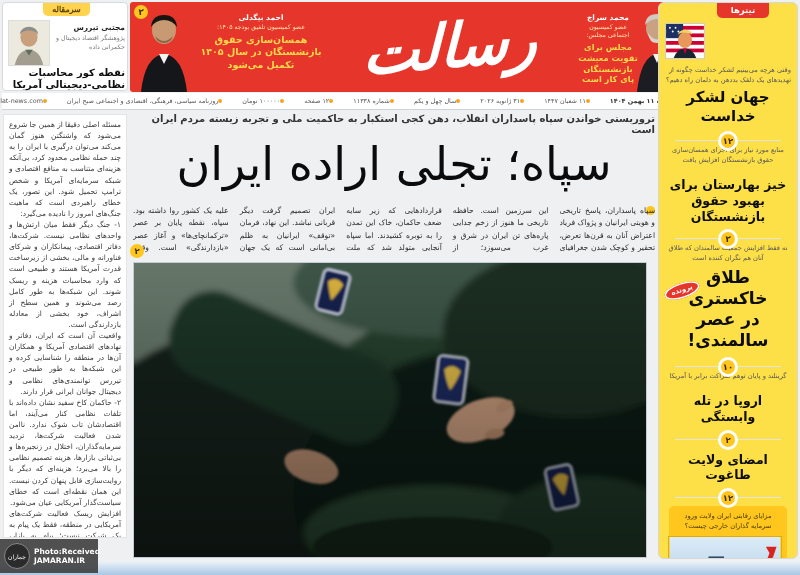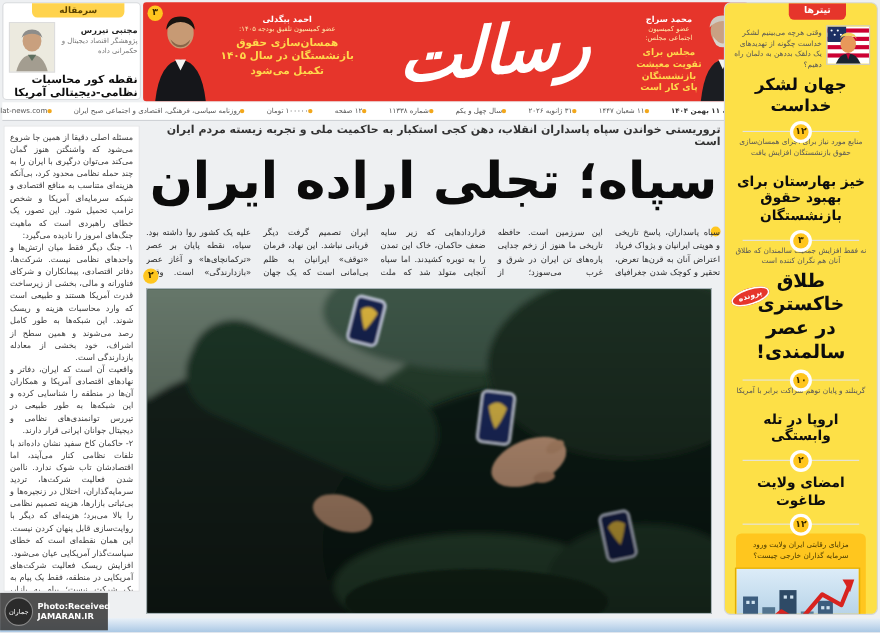--- a/index.html
+++ b/index.html
@@ -4,23 +4,23 @@
 <style>
   * { margin:0; padding:0; box-sizing:border-box; }
   body { background:#dfe2e6; font-family:"DejaVu Sans", sans-serif; }
   #paper { position:relative; width:800px; height:575px; background:#eef0f2;
            direction:rtl; overflow:hidden; margin:0 auto; }
 
   .card { background:#fff; border:1px solid #d8dadd; border-radius:4px; }
 
   
   .ed-card { position:absolute; left:2px; top:2px; width:126px; height:89px; }
-  .ed-tab  { position:absolute; left:26px; top:0; width:84px; height:13px; background:#ffd34d;
+  .ed-tab  { position:absolute; left:40px; top:0; width:47px; height:13px; background:#ffd34d;
              border-radius:0 0 5px 5px; font-size:8px; font-weight:bold; color:#5a4200;
-             text-align:center; line-height:13px; }
+             text-align:center; line-height:13px;font-family:Liberation Serif, serif; }
   .ed-photo{ position:absolute; left:5px; top:17px; width:42px; height:46px;
              border:1px solid #ddd; background:#ecece7; }
   .ed-author{ position:absolute; left:49px; top:20px; width:73px; text-align:right; }
   .ed-author .nm { font-size:7.5px; font-weight:bold; color:#222; }
   .ed-author .rl { font-size:6.3px; color:#777; line-height:1.35; margin-top:2px; }
   .ed-headline{ position:absolute; left:4px; top:64px; width:118px; font-size:10px;
              font-weight:bold; color:#0e0e0e; text-align:right; line-height:1.15; }
   .ed-body { position:absolute; left:3px; top:114px; width:124px; height:424px;
              overflow:hidden; font-size:7.4px; line-height:1.5; color:#3a3a3a;
              text-align:justify; white-space:pre-line; background:#fff;
@@ -55,21 +55,21 @@
               font-size:6.4px; color:#555; }
   .dateline .seg { white-space:nowrap;padding-left:20px; }
   .dateline .seg.b { font-weight:bold; color:#333; }
   .dateline .dot { width:4px; height:4px; border-radius:50%; background:#f2a71b; flex:none; }
   .soc { width:6px; height:6px; border-radius:2px; background:#9aa0a6; flex:none; }
 
   
   .kicker { position:absolute; left:133px; top:113px; width:522px; font-size:10px;
             font-weight:bold; color:#333; text-align:right; }
   .headline { position:absolute; left:133px; top:127px; width:522px; height:74px;
-            font-size:46px; font-weight:bold; color:#0b0b0b; text-align:center;
+            font-size:46px; font-weight:normal; color:#0b0b0b; text-align:center;
             line-height:74px; letter-spacing:-1px; }
   .lead { position:absolute; left:133px; top:205px; width:522px; height:53px;
           column-count:5; column-gap:11px; font-size:7.6px; line-height:1.62;
           text-align:justify; color:#2b2b2b; overflow:hidden; }
   .lead-bullet { position:absolute; left:646px; top:206px; width:9px; height:9px;
           border-radius:50%; background:#ffc61e; }
   .lead-badge { position:absolute; left:130px; top:244px; }
   .main-photo { position:absolute; left:133px; top:262px; width:514px; height:296px;
           border:1px solid #c3ccd4; background:#1d3326; }
 
@@ -82,21 +82,21 @@
           align-items:center; justify-content:center; flex:none; }
   .wm-txt { color:#fff; font-size:7.5px; font-weight:bold; line-height:1.25; }
 
   
   .sidebar { position:absolute; left:658px; top:2px; width:140px; height:557px;
           background:#fde047; border:1px solid #d5d7da; border-radius:6px; overflow:hidden; }
   .sb-tab { position:absolute; left:58px; top:0; width:52px; height:15px; background:#e6352b;
           color:#fff; font-size:8.5px; font-weight:bold; text-align:center; line-height:15px;
           border-radius:0 0 5px 5px; z-index:2; }
   .sb-inner { padding:20px 6px 4px; }
-  .sb-row { display:flex; gap:4px; align-items:flex-start; }
+  .sb-row { display:flex; gap:4px; align-items:flex-end;flex-direction:column; }
   .sb-thumb { width:40px; height:36px; border:1px solid #ccc; flex:none; }
   .sb-teaser { font-size:6.7px; color:#555; line-height:1.45; text-align:center; }
   .sb-row .sb-teaser { text-align:right; margin-top:3px; }
   .sb-h { font-weight:bold; color:#0d0d0d; text-align:center; line-height:1.25; margin:3px auto 0; }
   .h-big { font-size:15px; width:96px; }
   .h-med { font-size:12.5px;margin-top:12px; }
   .h-xl  { font-size:17px; width:100px; position:relative; }
   .sep { position:relative; border-top:1px solid #e4e4e4; margin:14px 10px 5px; }
   .sep .pbadge { position:absolute; left:50%; top:-7px; transform:translateX(-50%);
           box-shadow:0 0 0 3px #fff; }

